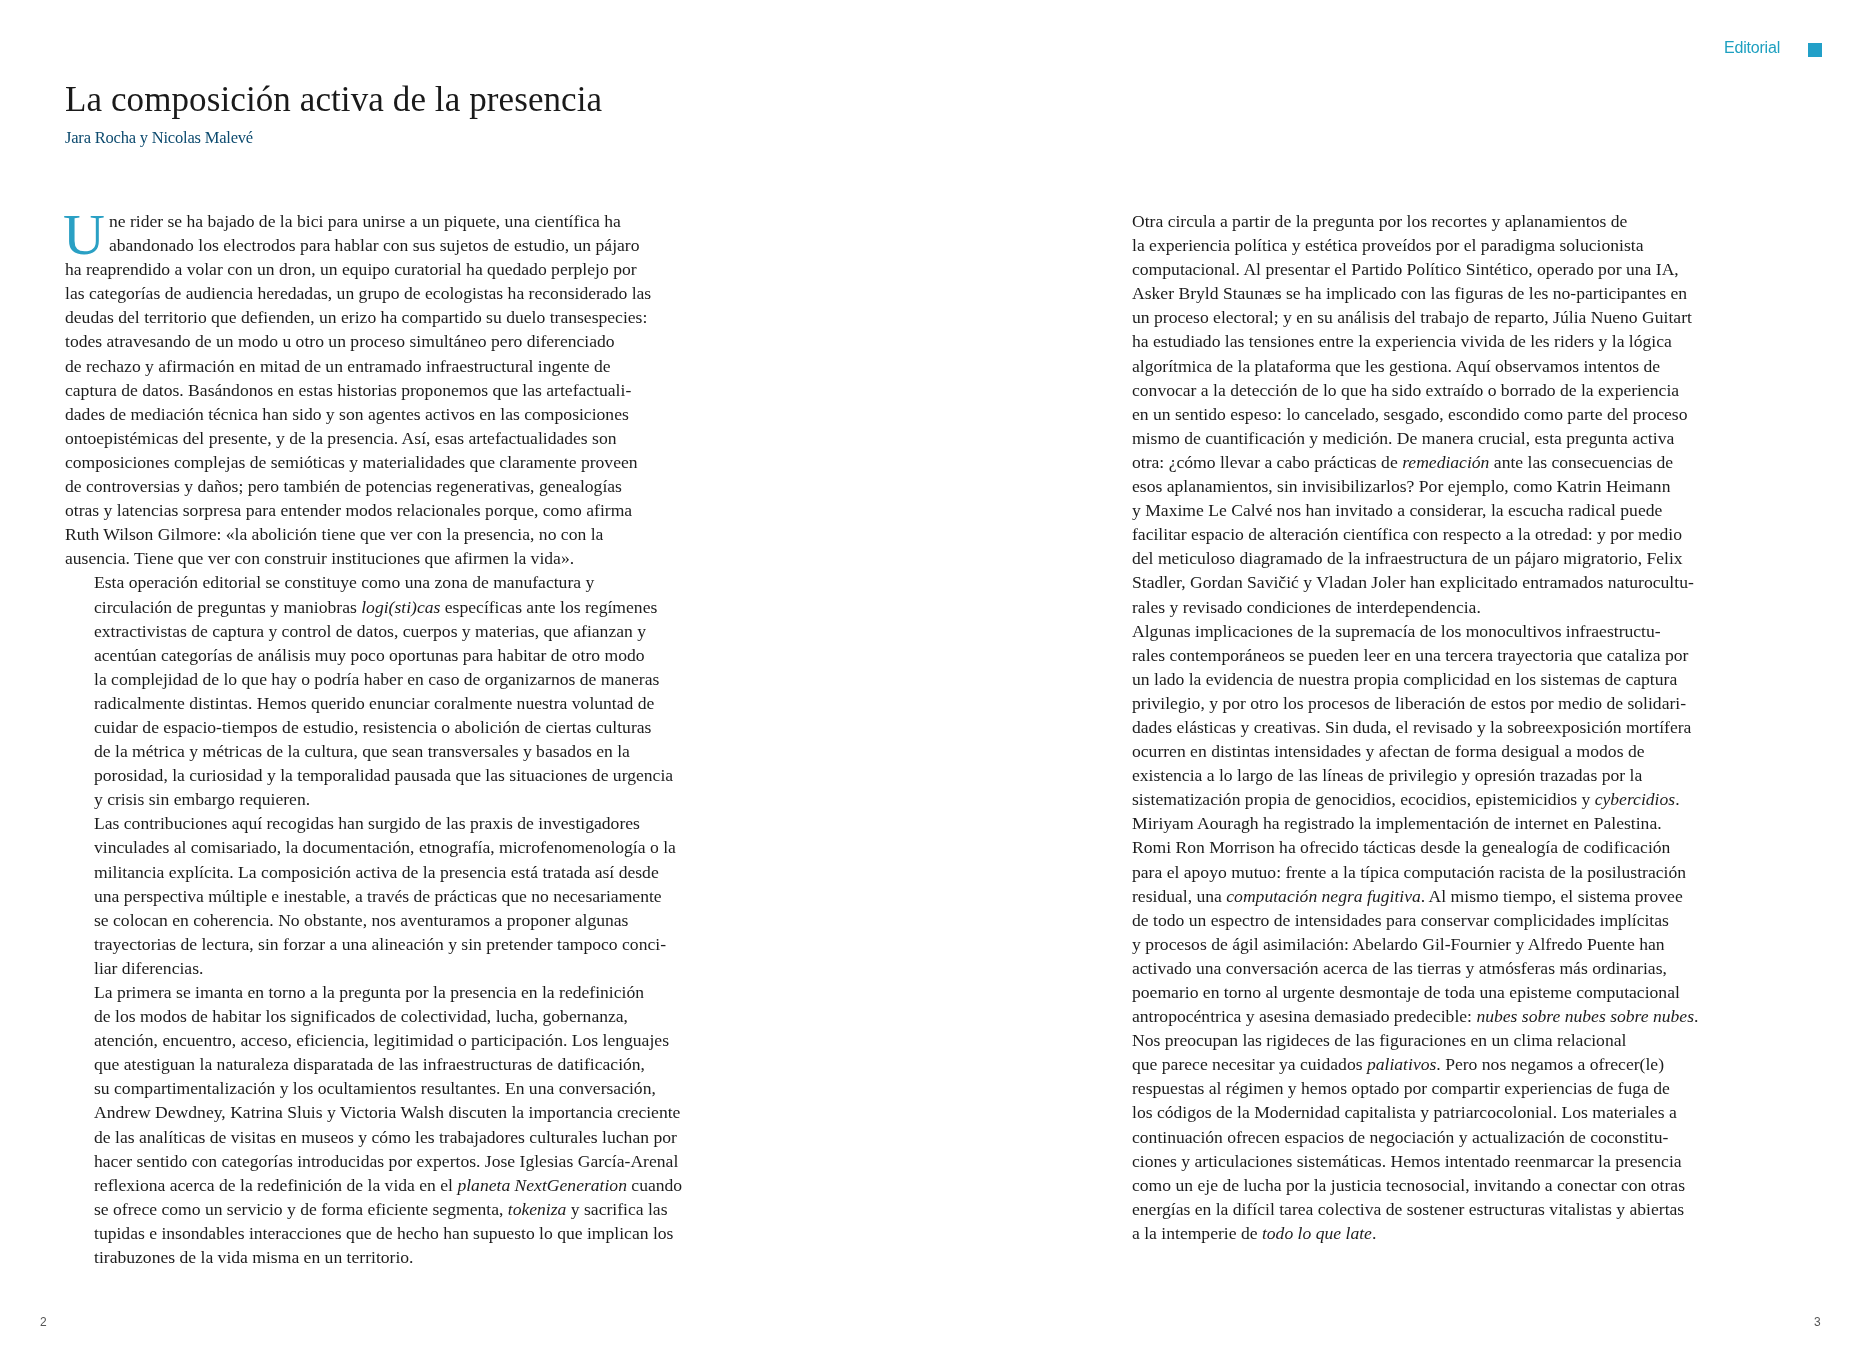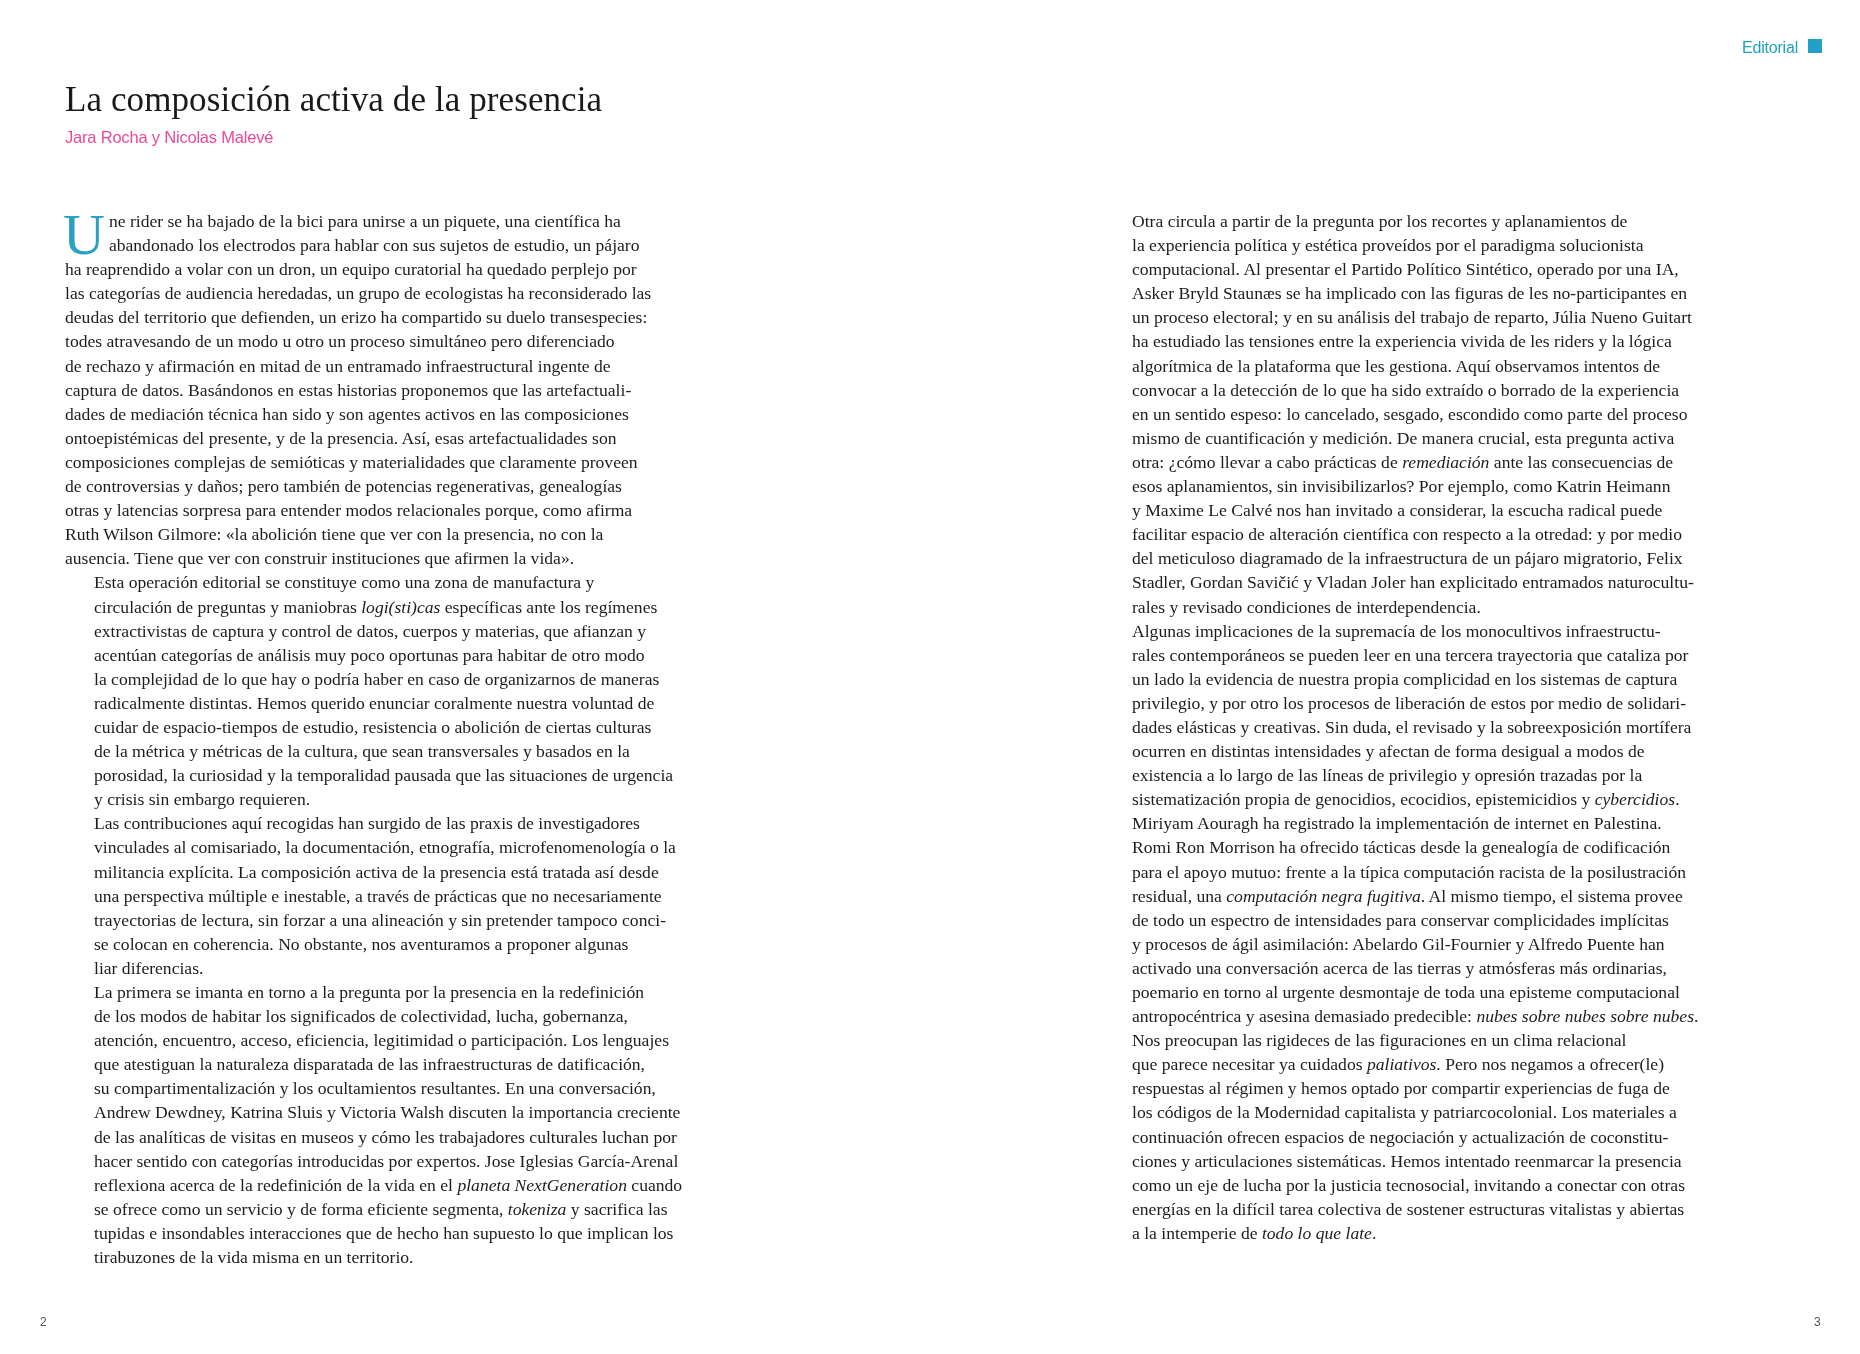--- a/index.html
+++ b/index.html
@@ -8,26 +8,26 @@
   .page-left { left: 0; width: 930px; }
   .page-right { left: 930px; width: 930px; }
   .title {
     position: absolute; left: 65px; top: 80px;
     font-family: "Liberation Serif", "DejaVu Serif", serif;
     font-size: 35px; color: #1a1a1a; font-weight: normal; margin: 0;
     letter-spacing: 0.1px;
   }
   .authors {
     position: absolute; left: 65px; top: 128px;
-    font-family: Liberation Sans, sans-serif;
-    font-size: 16.5px; color: #ec4899; letter-spacing: -0.2px;
+    font-family: Liberation Serif, serif;
+    font-size: 16.5px; color: #0c4a6e; letter-spacing: -0.2px;
   }
   .section-label {
     position: absolute; right: 38px; top: 39px;
-    display: flex; align-items: flex-start; gap: 10px;
+    display: flex; align-items: flex-end; gap: 28px;
   }
   .section-label span.txt {
     font-family: "Liberation Sans", "DejaVu Sans", sans-serif;
     font-size: 16px; color: #1ea0c0; letter-spacing: -0.2px;
   }
   .section-label .square {
     width: 14px; height: 14px; background: #22a0c8; display: inline-block;
   }
   .column {
     position: absolute; top: 209px;
@@ -91,22 +91,22 @@
           <span class="line">cuidar de espacio-tiempos de estudio, resistencia o abolición de ciertas culturas</span>
           <span class="line">de la métrica y métricas de la cultura, que sean transversales y basados en la</span>
           <span class="line">porosidad, la curiosidad y la temporalidad pausada que las situaciones de urgencia</span>
           <span class="line">y crisis sin embargo requieren.</span>
         </p>
         <p>
           <span class="line" style="text-indent: 29px;">Las contribuciones aquí recogidas han surgido de las praxis de investigadores</span>
           <span class="line">vinculades al comisariado, la documentación, etnografía, microfenomenología o la</span>
           <span class="line">militancia explícita. La composición activa de la presencia está tratada así desde</span>
           <span class="line">una perspectiva múltiple e inestable, a través de prácticas que no necesariamente</span>
+          <span class="line">se colocan en coherencia. No obstante, nos aventuramos a proponer algunas</span>
           <span class="line">trayectorias de lectura, sin forzar a una alineación y sin pretender tampoco conci-</span>
-          <span class="line">se colocan en coherencia. No obstante, nos aventuramos a proponer algunas</span>
           <span class="line">liar diferencias.</span>
         </p>
         <p>
           <span class="line" style="text-indent: 29px;">La primera se imanta en torno a la pregunta por la presencia en la redefinición</span>
           <span class="line">de los modos de habitar los significados de colectividad, lucha, gobernanza,</span>
           <span class="line">atención, encuentro, acceso, eficiencia, legitimidad o participación. Los lenguajes</span>
           <span class="line">que atestiguan la naturaleza disparatada de las infraestructuras de datificación,</span>
           <span class="line">su compartimentalización y los ocultamientos resultantes. En una conversación,</span>
           <span class="line">Andrew Dewdney, Katrina Sluis y Victoria Walsh discuten la importancia creciente</span>
           <span class="line">de las analíticas de visitas en museos y cómo les trabajadores culturales luchan por</span>

